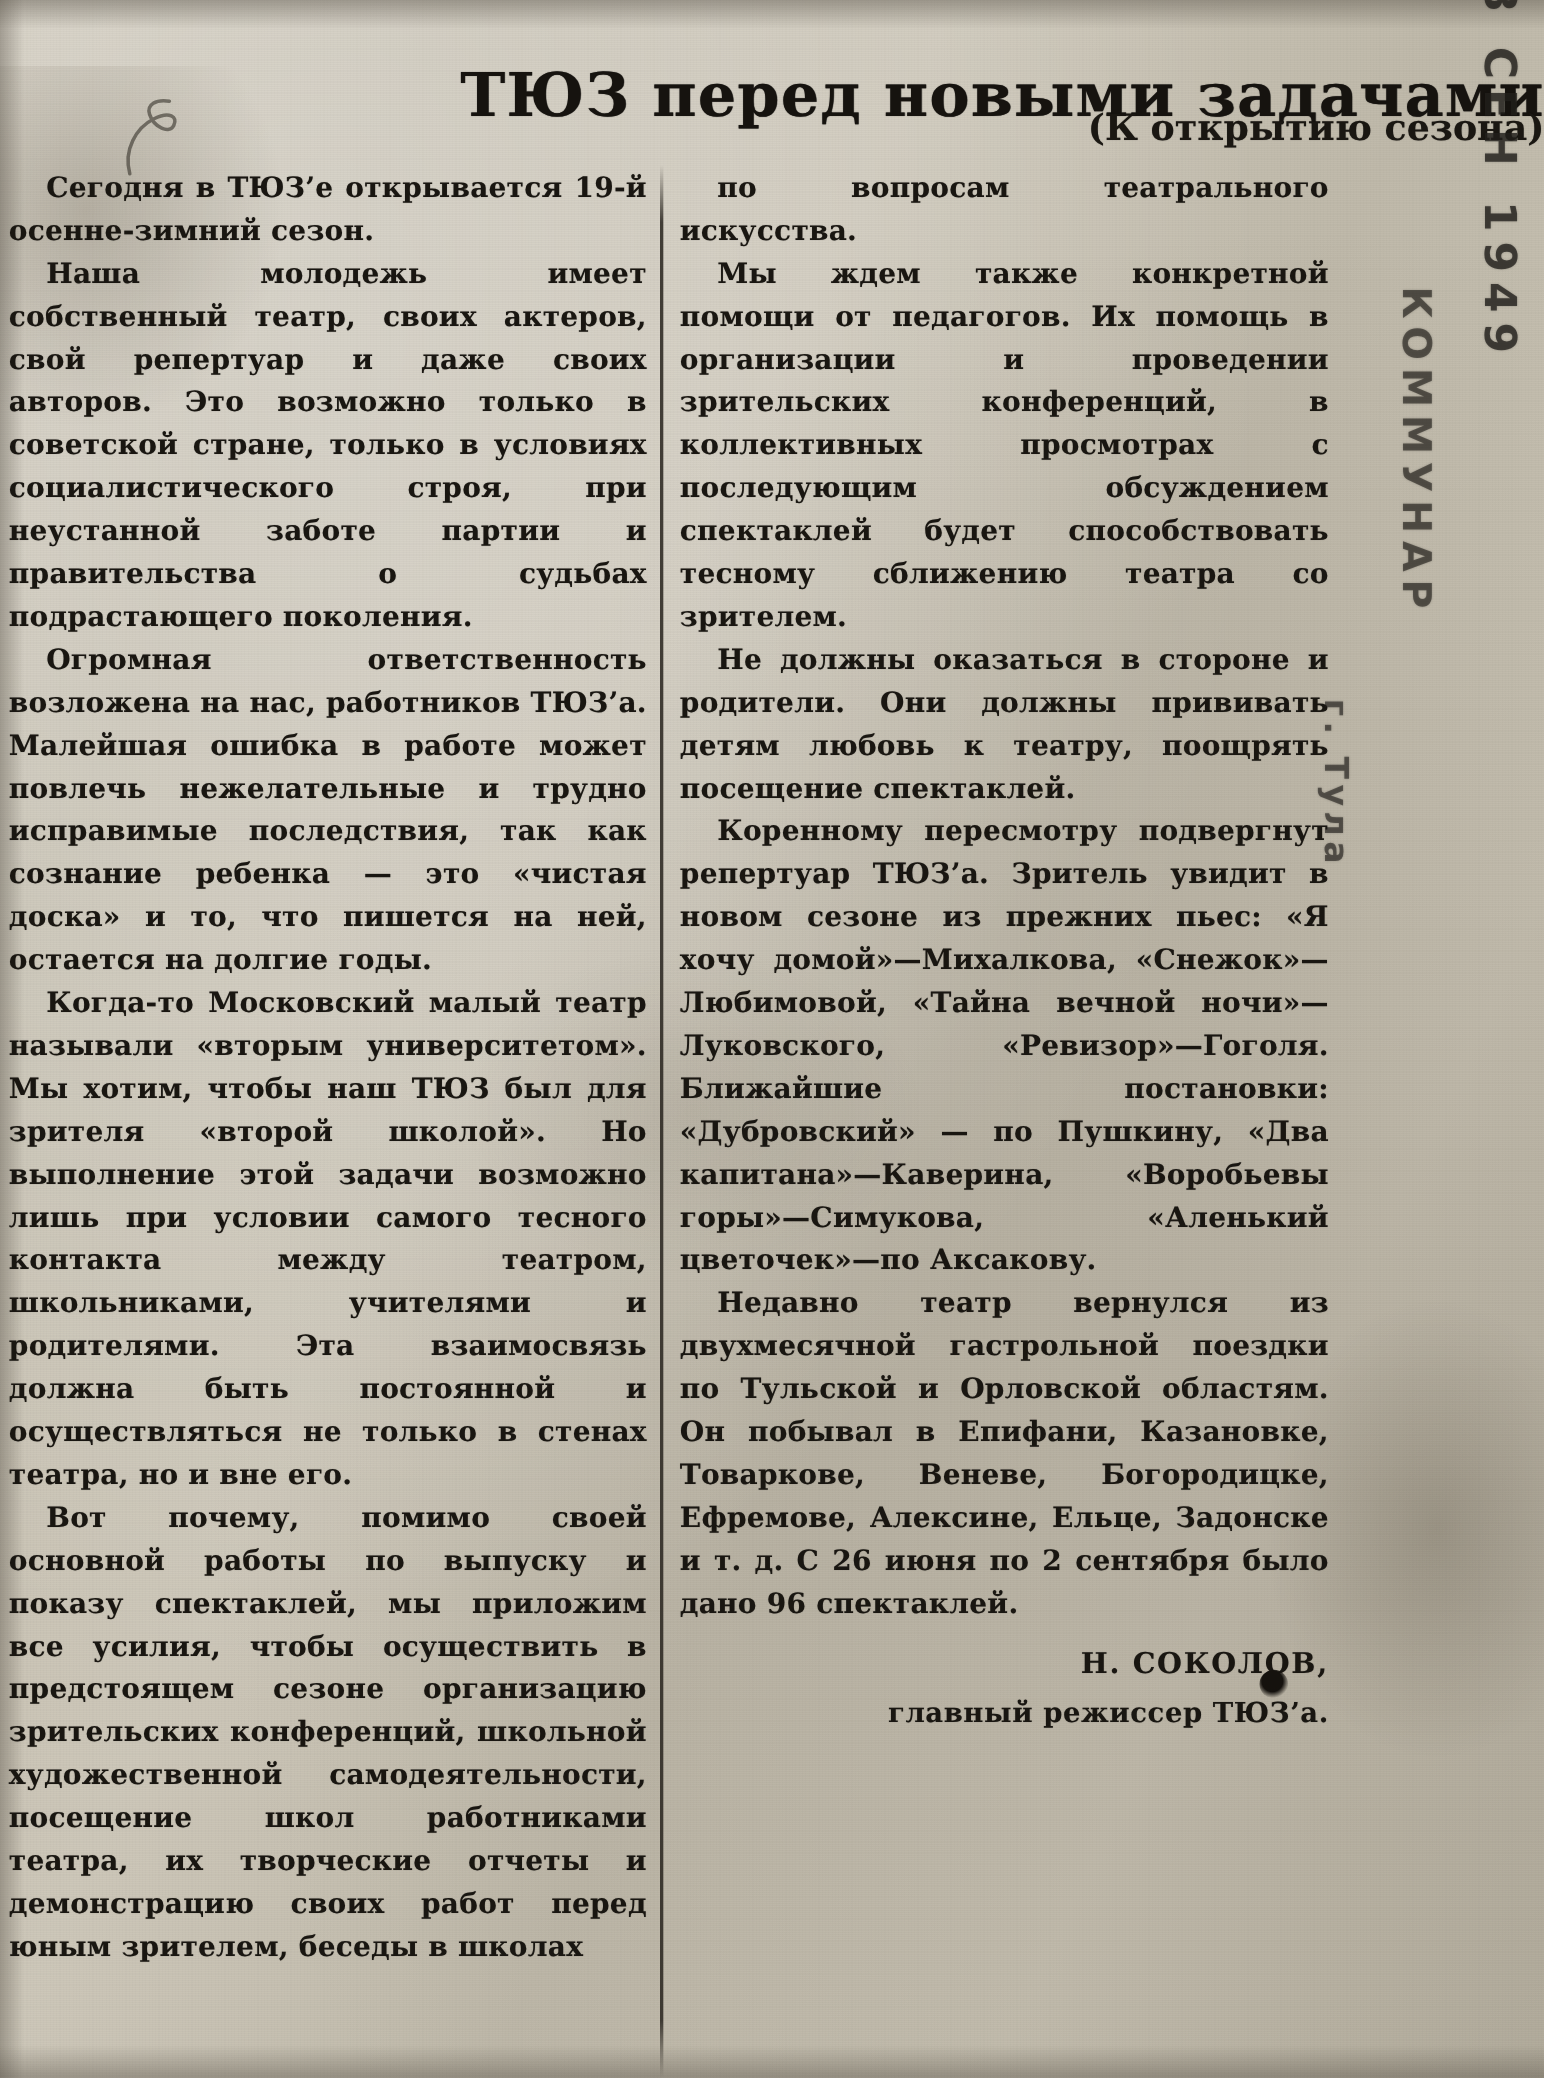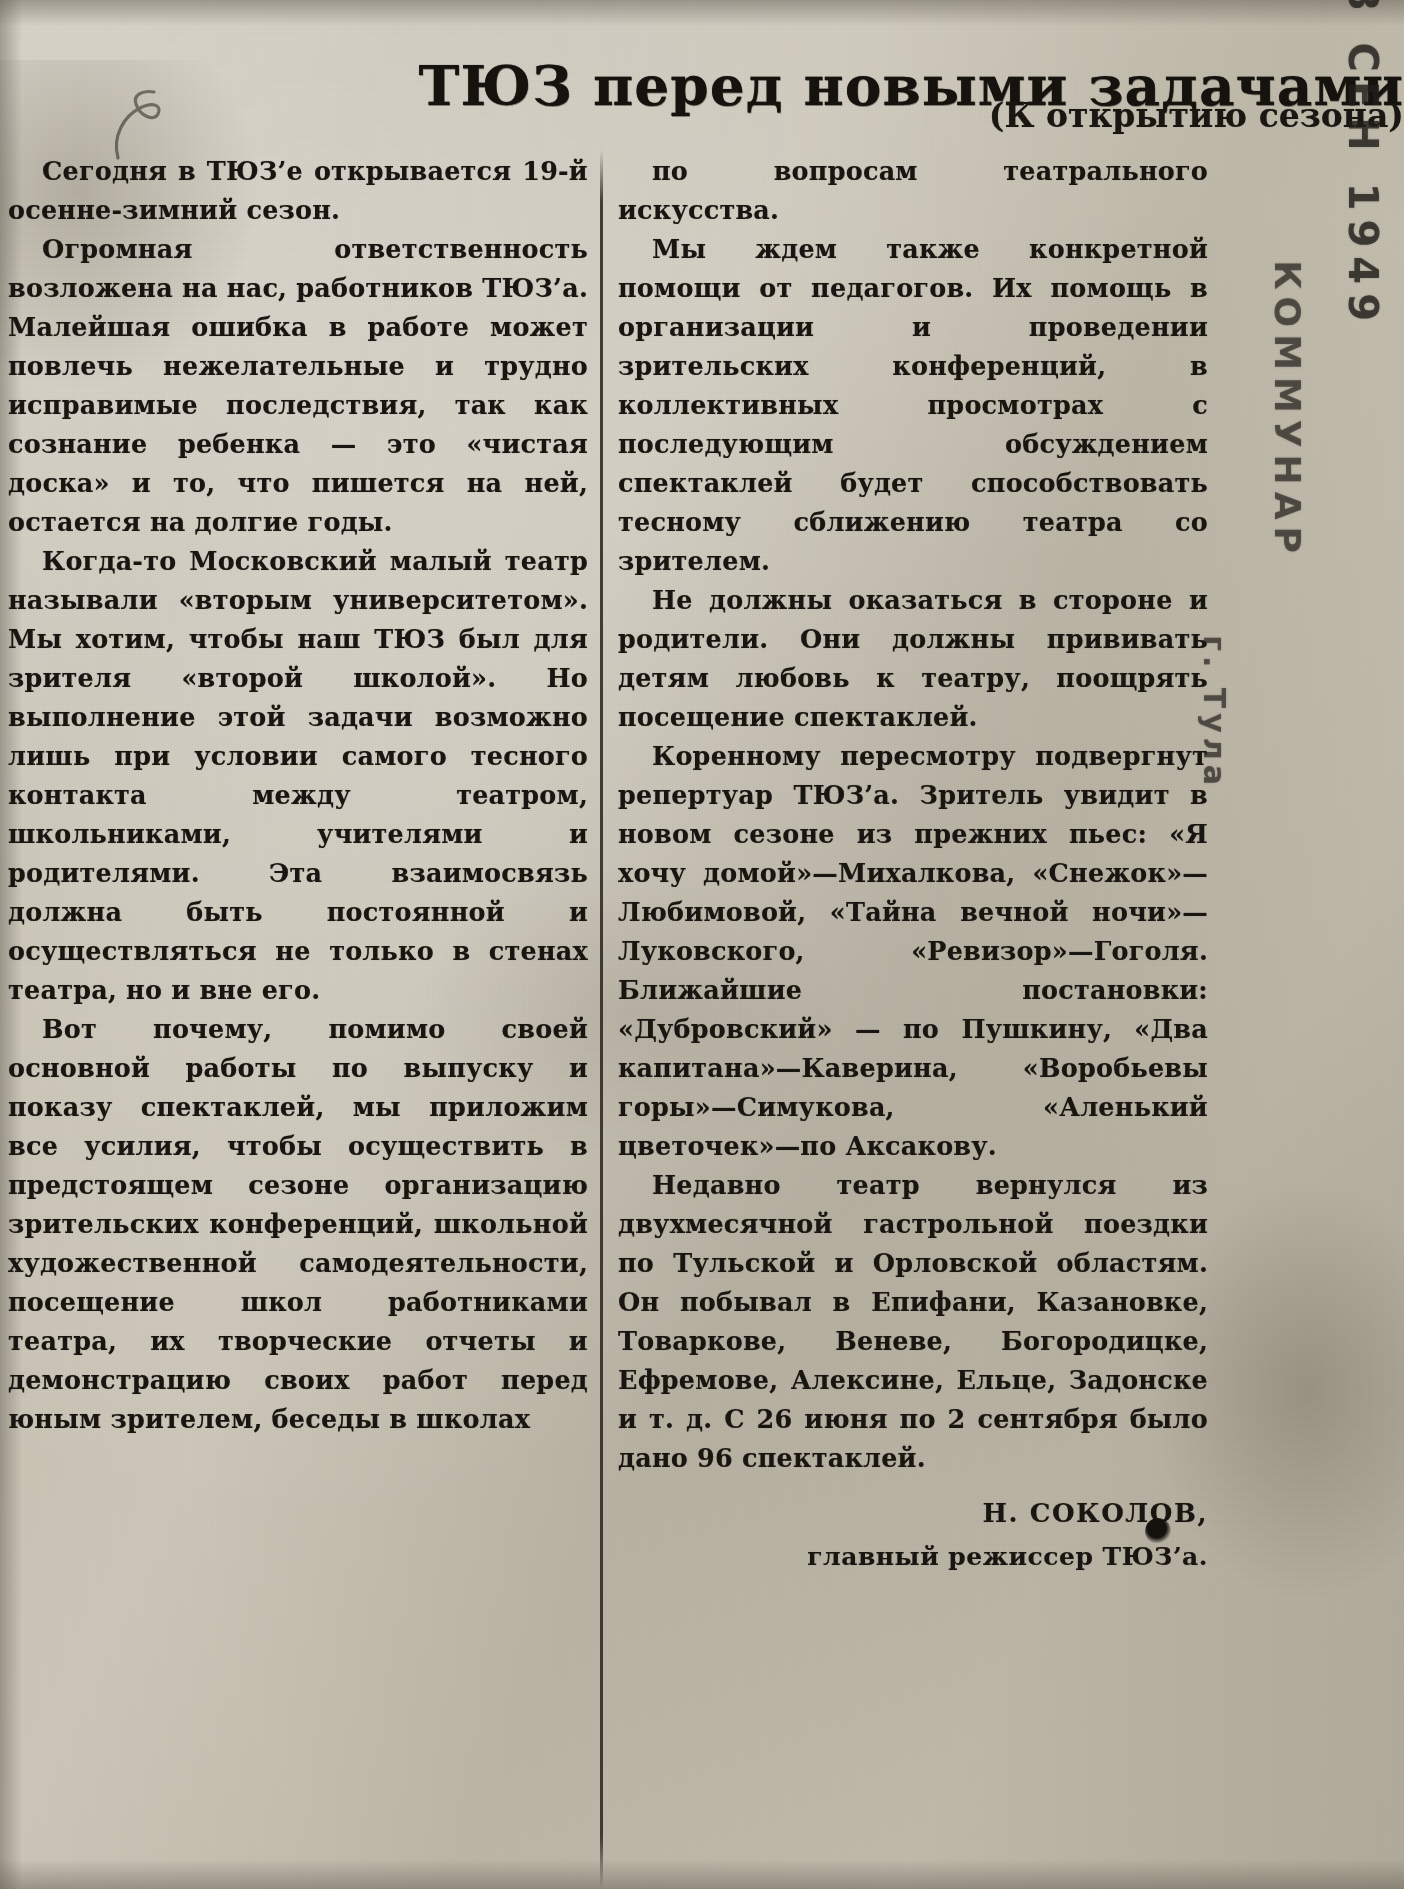--- a/index.html
+++ b/index.html
@@ -203,20 +203,21 @@
   <svg class="squiggle" viewBox="0 0 70 80">
     <path d="M8 72 C 2 50, 14 30, 30 22 C 44 15, 52 20, 48 28 C 44 36, 30 30, 26 18 C 23 9, 32 4, 44 6" fill="none" stroke="rgba(40,36,30,0.55)" stroke-width="3.2" stroke-linecap="round"></path>
   </svg>
 
   <div class="rule"></div>
 
   <div class="columns">
 
     <div class="col col-left">
       <p>Сегодня в ТЮЗ’е открывается 19-й осенне-зимний сезон.</p>
+      <p>Наша молодежь имеет собственный театр, своих актеров, свой репертуар и даже своих авторов. Это возможно только в советской стране, только в условиях социалистического строя, при неустанной заботе партии и правительства о судьбах подрастающего поколения.</p>
       <p>Огромная ответственность возложена на нас, работников ТЮЗ’а. Малейшая ошибка в работе может повлечь нежелательные и трудно исправимые последствия, так как сознание ребенка — это «чистая доска» и то, что пишется на ней, остается на долгие годы.</p>
       <p>Когда-то Московский малый театр называли «вторым университетом». Мы хотим, чтобы наш ТЮЗ был для зрителя «второй школой». Но выполнение этой задачи возможно лишь при условии самого тесного контакта между театром, школьниками, учителями и родителями. Эта взаимосвязь должна быть постоянной и осуществляться не только в стенах театра, но и вне его.</p>
       <p>Вот почему, помимо своей основной работы по выпуску и показу спектаклей, мы приложим все усилия, чтобы осуществить в предстоящем сезоне организацию зрительских конференций, школьной художественной самодеятельности, посещение школ работниками театра, их творческие отчеты и демонстрацию своих работ перед юным зрителем, беседы в школах</p>
     </div>
 
     <div class="col col-right">
       <p>по вопросам театрального искусства.</p>
       <p>Мы ждем также конкретной помощи от педагогов. Их помощь в организации и проведении зрительских конференций, в коллективных просмотрах с последующим обсуждением спектаклей будет способствовать тесному сближению театра со зрителем.</p>
       <p>Не должны оказаться в стороне и родители. Они должны прививать детям любовь к театру, поощрять посещение спектаклей.</p>
       <p>Коренному пересмотру подвергнут репертуар ТЮЗ’а. Зритель увидит в новом сезоне из прежних пьес: «Я хочу домой»—Михалкова, «Снежок»—Любимовой, «Тайна вечной ночи»—Луковского, «Ревизор»—Гоголя. Ближайшие постановки: «Дубровский» — по Пушкину, «Два капитана»—Каверина, «Воробьевы горы»—Симукова, «Аленький цветочек»—по Аксакову.</p>

